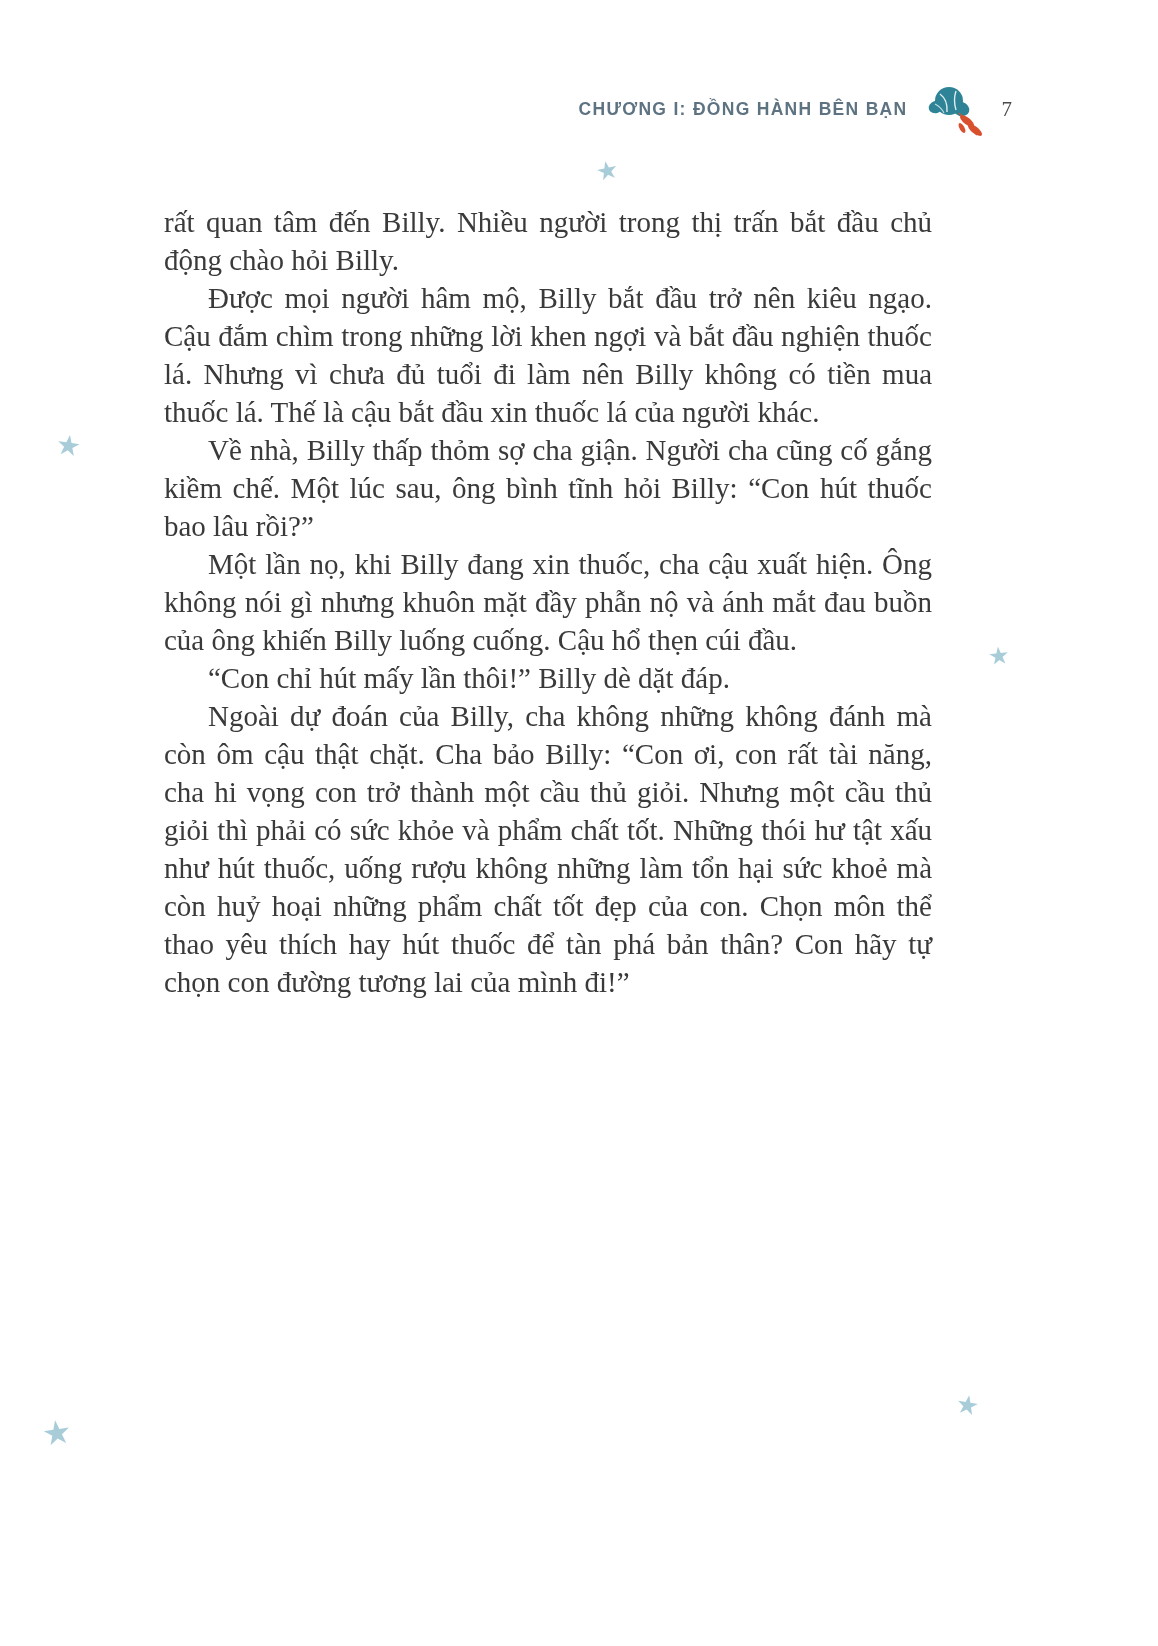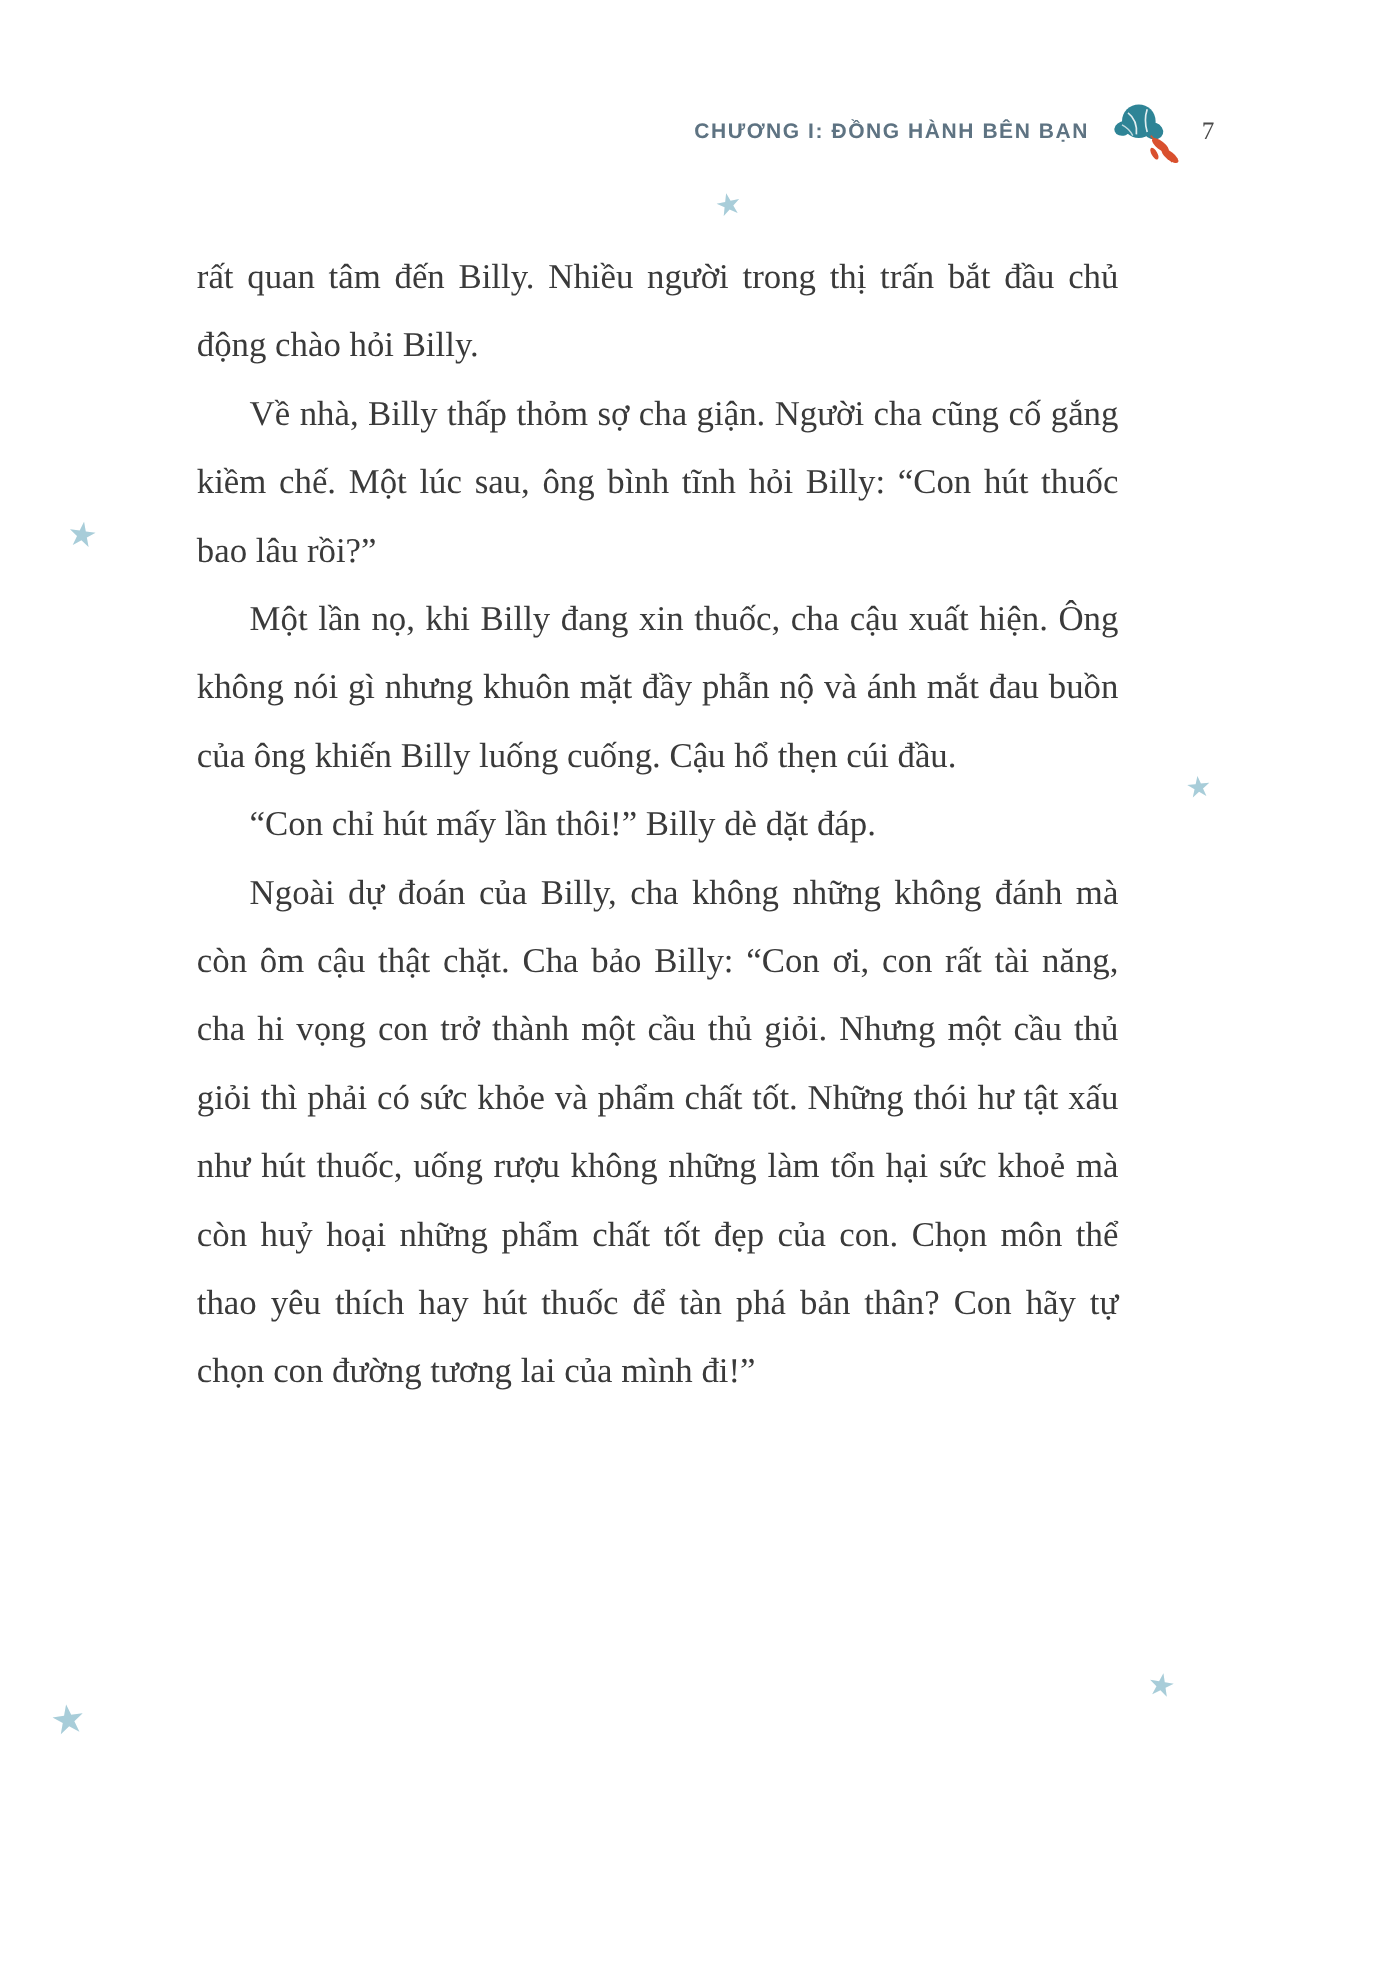--- a/index.html
+++ b/index.html
@@ -40,21 +40,21 @@
   }
 
   
   .content {
     position: absolute;
     left: 164px;
     top: 203px;
     width: 768px;
     font-family: "Liberation Serif", serif;
     font-size: 29px;
-    line-height: 57px;
+    line-height: 38px;
     color: var(--body-text, #3a3a3a);
     text-align: justify;
   }
   .para { margin: 0; }
   .para.indent { text-indent: 44px; }
   .para em { font-style: italic; }
 
   
   .star {
     position: absolute;
@@ -96,19 +96,20 @@
   </div>
 
   <span class="star star-1">★</span>
   <span class="star star-2">★</span>
   <span class="star star-3">★</span>
   <span class="star star-4">★</span>
   <span class="star star-5">★</span>
 
   <div class="content">
       <p class="para"><span>rất quan tâm đến Billy. Nhiều người trong thị trấn bắt đầu chủ động chào hỏi Billy.</span></p>
+      <p class="para indent"><span>Được mọi người hâm mộ, Billy bắt đầu trở nên kiêu ngạo. Cậu đắm chìm trong những lời khen ngợi và bắt đầu nghiện thuốc lá. Nhưng vì chưa đủ tuổi đi làm nên Billy không có tiền mua thuốc lá. Thế là cậu bắt đầu xin thuốc lá của người khác.</span></p>
       <p class="para indent"><span>Về nhà, Billy thấp thỏm sợ cha giận. Người cha cũng cố gắng kiềm chế. Một lúc sau, ông bình tĩnh hỏi Billy: “Con hút thuốc bao lâu rồi?”</span></p>
       <p class="para indent"><span>Một lần nọ, khi Billy đang xin thuốc, cha cậu xuất hiện. Ông không nói gì nhưng khuôn mặt đầy phẫn nộ và ánh mắt đau buồn của ông khiến Billy luống cuống. Cậu hổ thẹn cúi đầu.</span></p>
       <p class="para indent"><span>“Con chỉ hút mấy lần thôi!” Billy dè dặt đáp.</span></p>
       <p class="para indent"><span>Ngoài dự đoán của Billy, cha không những không đánh mà còn ôm cậu thật chặt. Cha bảo Billy: “Con ơi, con rất tài năng, cha hi vọng con trở thành một cầu thủ giỏi. Nhưng một cầu thủ giỏi thì phải có sức khỏe và phẩm chất tốt. Những thói hư tật xấu như hút thuốc, uống rượu không những làm tổn hại sức khoẻ mà còn huỷ hoại những phẩm chất tốt đẹp của con. Chọn môn thể thao yêu thích hay hút thuốc để tàn phá bản thân? Con hãy tự chọn con đường tương lai của mình đi!”</span></p>
     </div>
 
 </div>
 
 </body></html>

